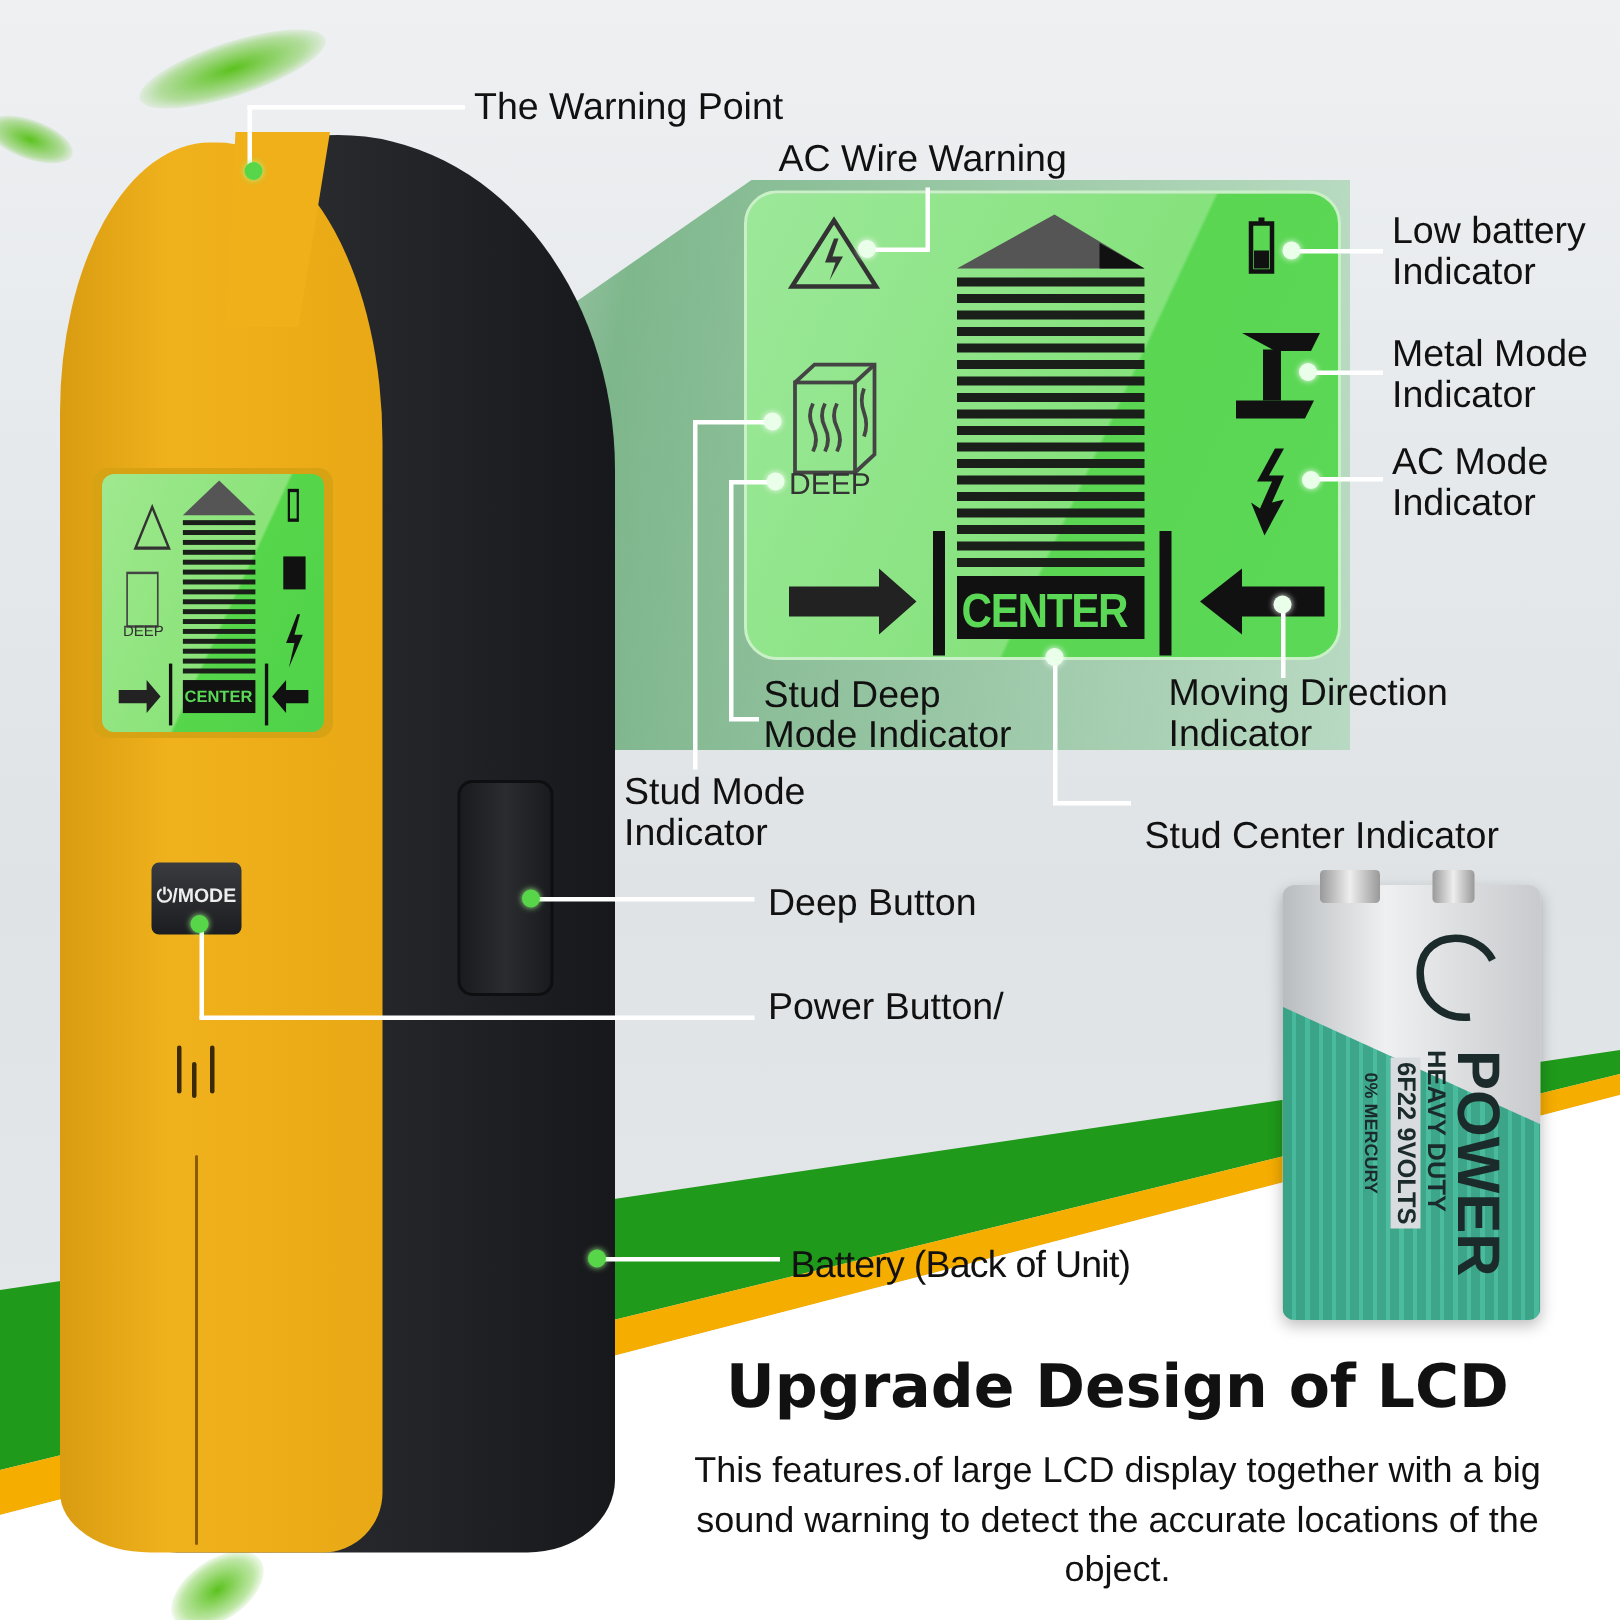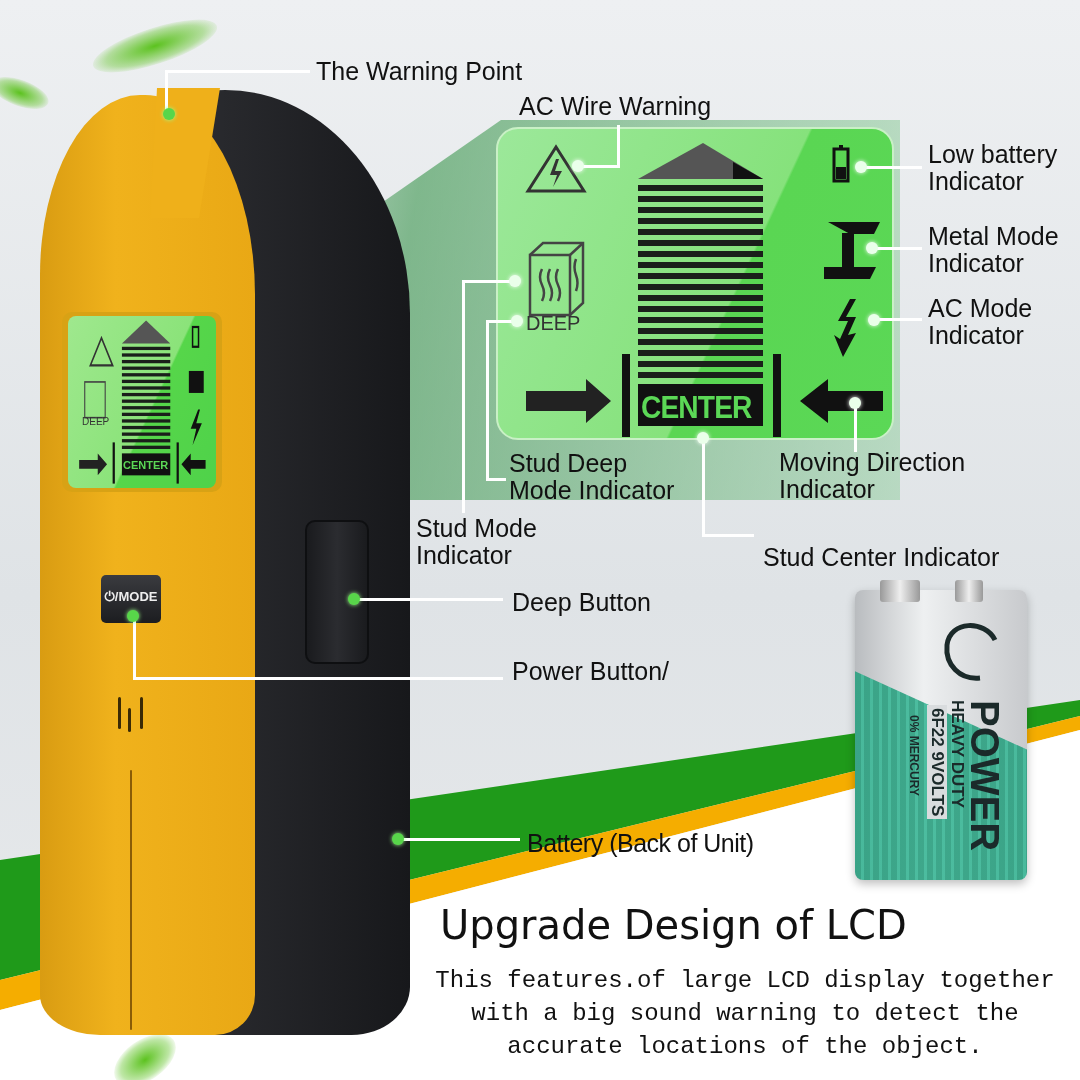--- a/index.html
+++ b/index.html
@@ -18,22 +18,22 @@
   .line{position:absolute;background:#fff;}
   .dot{position:absolute;width:12px;height:12px;border-radius:50%;background:#58d64a;box-shadow:0 0 4px #9cff8a;}
   .dot.w{background:#eaffea;box-shadow:0 0 4px #fff;}
   .btn-mode{position:absolute;left:101px;top:575px;width:60px;height:48px;background:linear-gradient(180deg,#3a3b3f,#1c1d20);border-radius:5px;color:#eee;font-size:13px;font-weight:bold;display:flex;align-items:flex-start;justify-content:center;padding-top:14px;box-sizing:border-box;}
   .scan-btn{position:absolute;left:305px;top:520px;width:60px;height:140px;background:linear-gradient(90deg,#1a1b1e,#2b2c30,#1a1b1e);border-radius:10px;border:2px solid #0e0f11;}
   .speaker{position:absolute;background:#3a2a05;width:3px;border-radius:2px;}
   .battery{position:absolute;left:855px;top:590px;width:172px;height:290px;border-radius:8px;background:linear-gradient(90deg,#b9bcbf 0%,#eef0f1 40%,#c8cacd 100%);overflow:hidden;box-shadow:0 4px 10px rgba(0,0,0,0.25);}
   .battery-green{position:absolute;left:0;top:0;width:100%;height:100%;background:repeating-linear-gradient(90deg,#2fa182 0 6px,#3eb898 6px 9px);clip-path:polygon(0 28%,100% 55%,100% 100%,0 100%);opacity:.92;}
   .terminal{position:absolute;top:-14px;height:22px;background:linear-gradient(90deg,#999,#eee,#999);border-radius:3px;}
   .bat-text{position:absolute;transform:rotate(90deg);transform-origin:left top;white-space:nowrap;font-weight:bold;color:#1b2a2a;}
-  .headline{position:absolute;left:440px;top:902px;width:610px;text-align:left;font-size:40px;font-weight:normal;color:#111;font-family:"DejaVu Sans",sans-serif;}
-  .desc{position:absolute;left:430px;top:964px;width:630px;text-align:center;font-size:24px;line-height:33px;color:#111;font-family:Liberation Mono, monospace;}
+  .headline{position:absolute;left:440px;top:902px;width:610px;text-align:center;font-size:40px;font-weight:bold;color:#111;font-family:"DejaVu Sans",sans-serif;}
+  .desc{position:absolute;left:430px;top:964px;width:630px;text-align:center;font-size:24px;line-height:33px;color:#111;font-family:Liberation Sans, sans-serif;}
 </style>
 </head>
 <body>
 
 <div class="bg"></div>
 
 <svg class="stripe" width="1080" height="1080" style="left:0;top:0;">
   <polygon points="0,860 1080,700 1080,716 0,980" fill="#1f9a1a"></polygon>
   <polygon points="0,980 1080,716 1080,730 0,1010" fill="#f5ad00"></polygon>
   <polygon points="0,1010 1080,730 1080,1080 0,1080" fill="#ffffff"></polygon>

